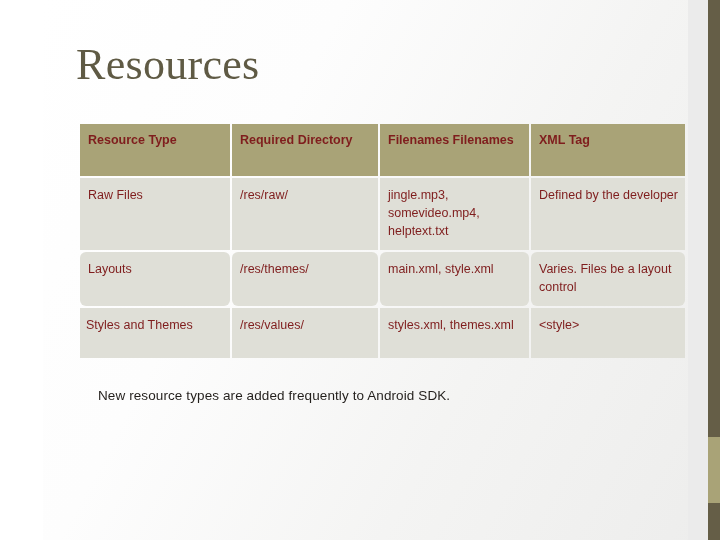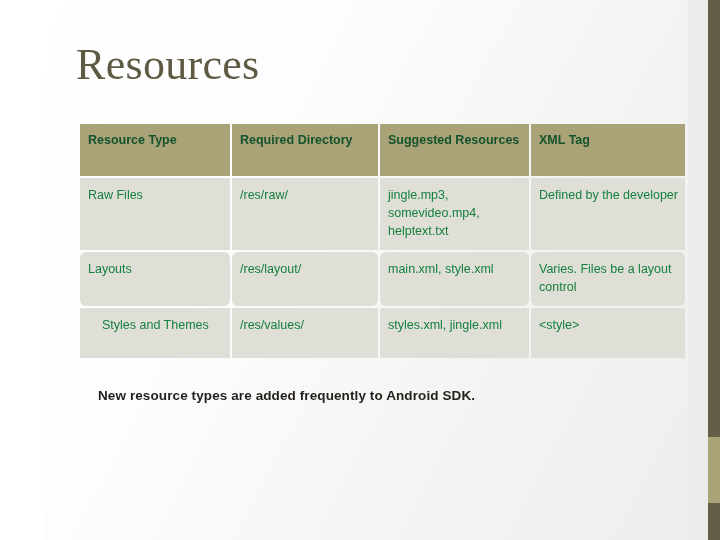--- a/index.html
+++ b/index.html
@@ -77,53 +77,53 @@
     table-layout: fixed;
     margin: -2px;
   }
   table.res-table col.c1 { width: 150px; }
   table.res-table col.c2 { width: 146px; }
   table.res-table col.c3 { width: 149px; }
   table.res-table col.c4 { width: 154px; }
 
   thead th {
     background: #a9a377;
-    color: #14532d;
+    color: #7f1d1d;
     font-size: 12.5px;
     font-weight: bold;
     line-height: 17px;
     text-align: left;
     vertical-align: top;
     padding: 8px 6px 9px 8px;
     height: 35px;
   }
 
   tbody td {
     background: #dfdfd7;
-    color: #15803d;
+    color: #7f1d1d;
     font-size: 12.5px;
     line-height: 18px;
     font-weight: normal;
     text-align: left;
     vertical-align: top;
     padding: 8px 4px 10px 8px;
   }
   tbody tr.r1 td { height: 52px; }
   tbody tr.r2 td { height: 32px; border-radius: 6px; }
   tbody tr.r3 td { height: 32px; }
 
-  tbody td.tight { padding-left: 22px; padding-right: 2px; }
+  tbody td.tight { padding-left: 6px; padding-right: 2px; }
 
   
   .caption {
     position: absolute;
     left: 55px;
     top: 388px;
     font-size: 13.5px;
-    font-weight: bold;
+    font-weight: normal;
     color: #231f1c;
     letter-spacing: 0.1px;
     white-space: nowrap;
   }
 </style>
 </head>
 <body>
 
 <div id="slide">
 
@@ -138,41 +138,41 @@
       <colgroup>
         <col class="c1">
           <col class="c2">
           <col class="c3">
           <col class="c4">
       </colgroup>
       <thead>
         <tr>
           <th>Resource Type</th>
           <th>Required Directory</th>
-          <th>Suggested Resources</th>
+          <th>Filenames Filenames</th>
           <th>XML Tag</th>
         </tr>
       </thead>
       <tbody>
         <tr class="r1">
           <td>Raw Files</td>
           <td>/res/raw/</td>
           <td>jingle.mp3, somevideo.mp4, helptext.txt</td>
           <td>Defined by the developer</td>
         </tr>
         <tr class="r2">
           <td>Layouts</td>
-          <td>/res/layout/</td>
+          <td>/res/themes/</td>
           <td>main.xml, style.xml</td>
           <td>Varies.  Files be a layout control</td>
         </tr>
         <tr class="r3">
           <td class="tight">Styles and Themes</td>
           <td>/res/values/</td>
-          <td>styles.xml, jingle.xml</td>
+          <td>styles.xml, themes.xml</td>
           <td>&lt;style&gt;</td>
         </tr>
       </tbody>
     </table>
   </div>
 
   <div class="caption">New resource types are added frequently to Android SDK.</div>
 
 </div>
 

